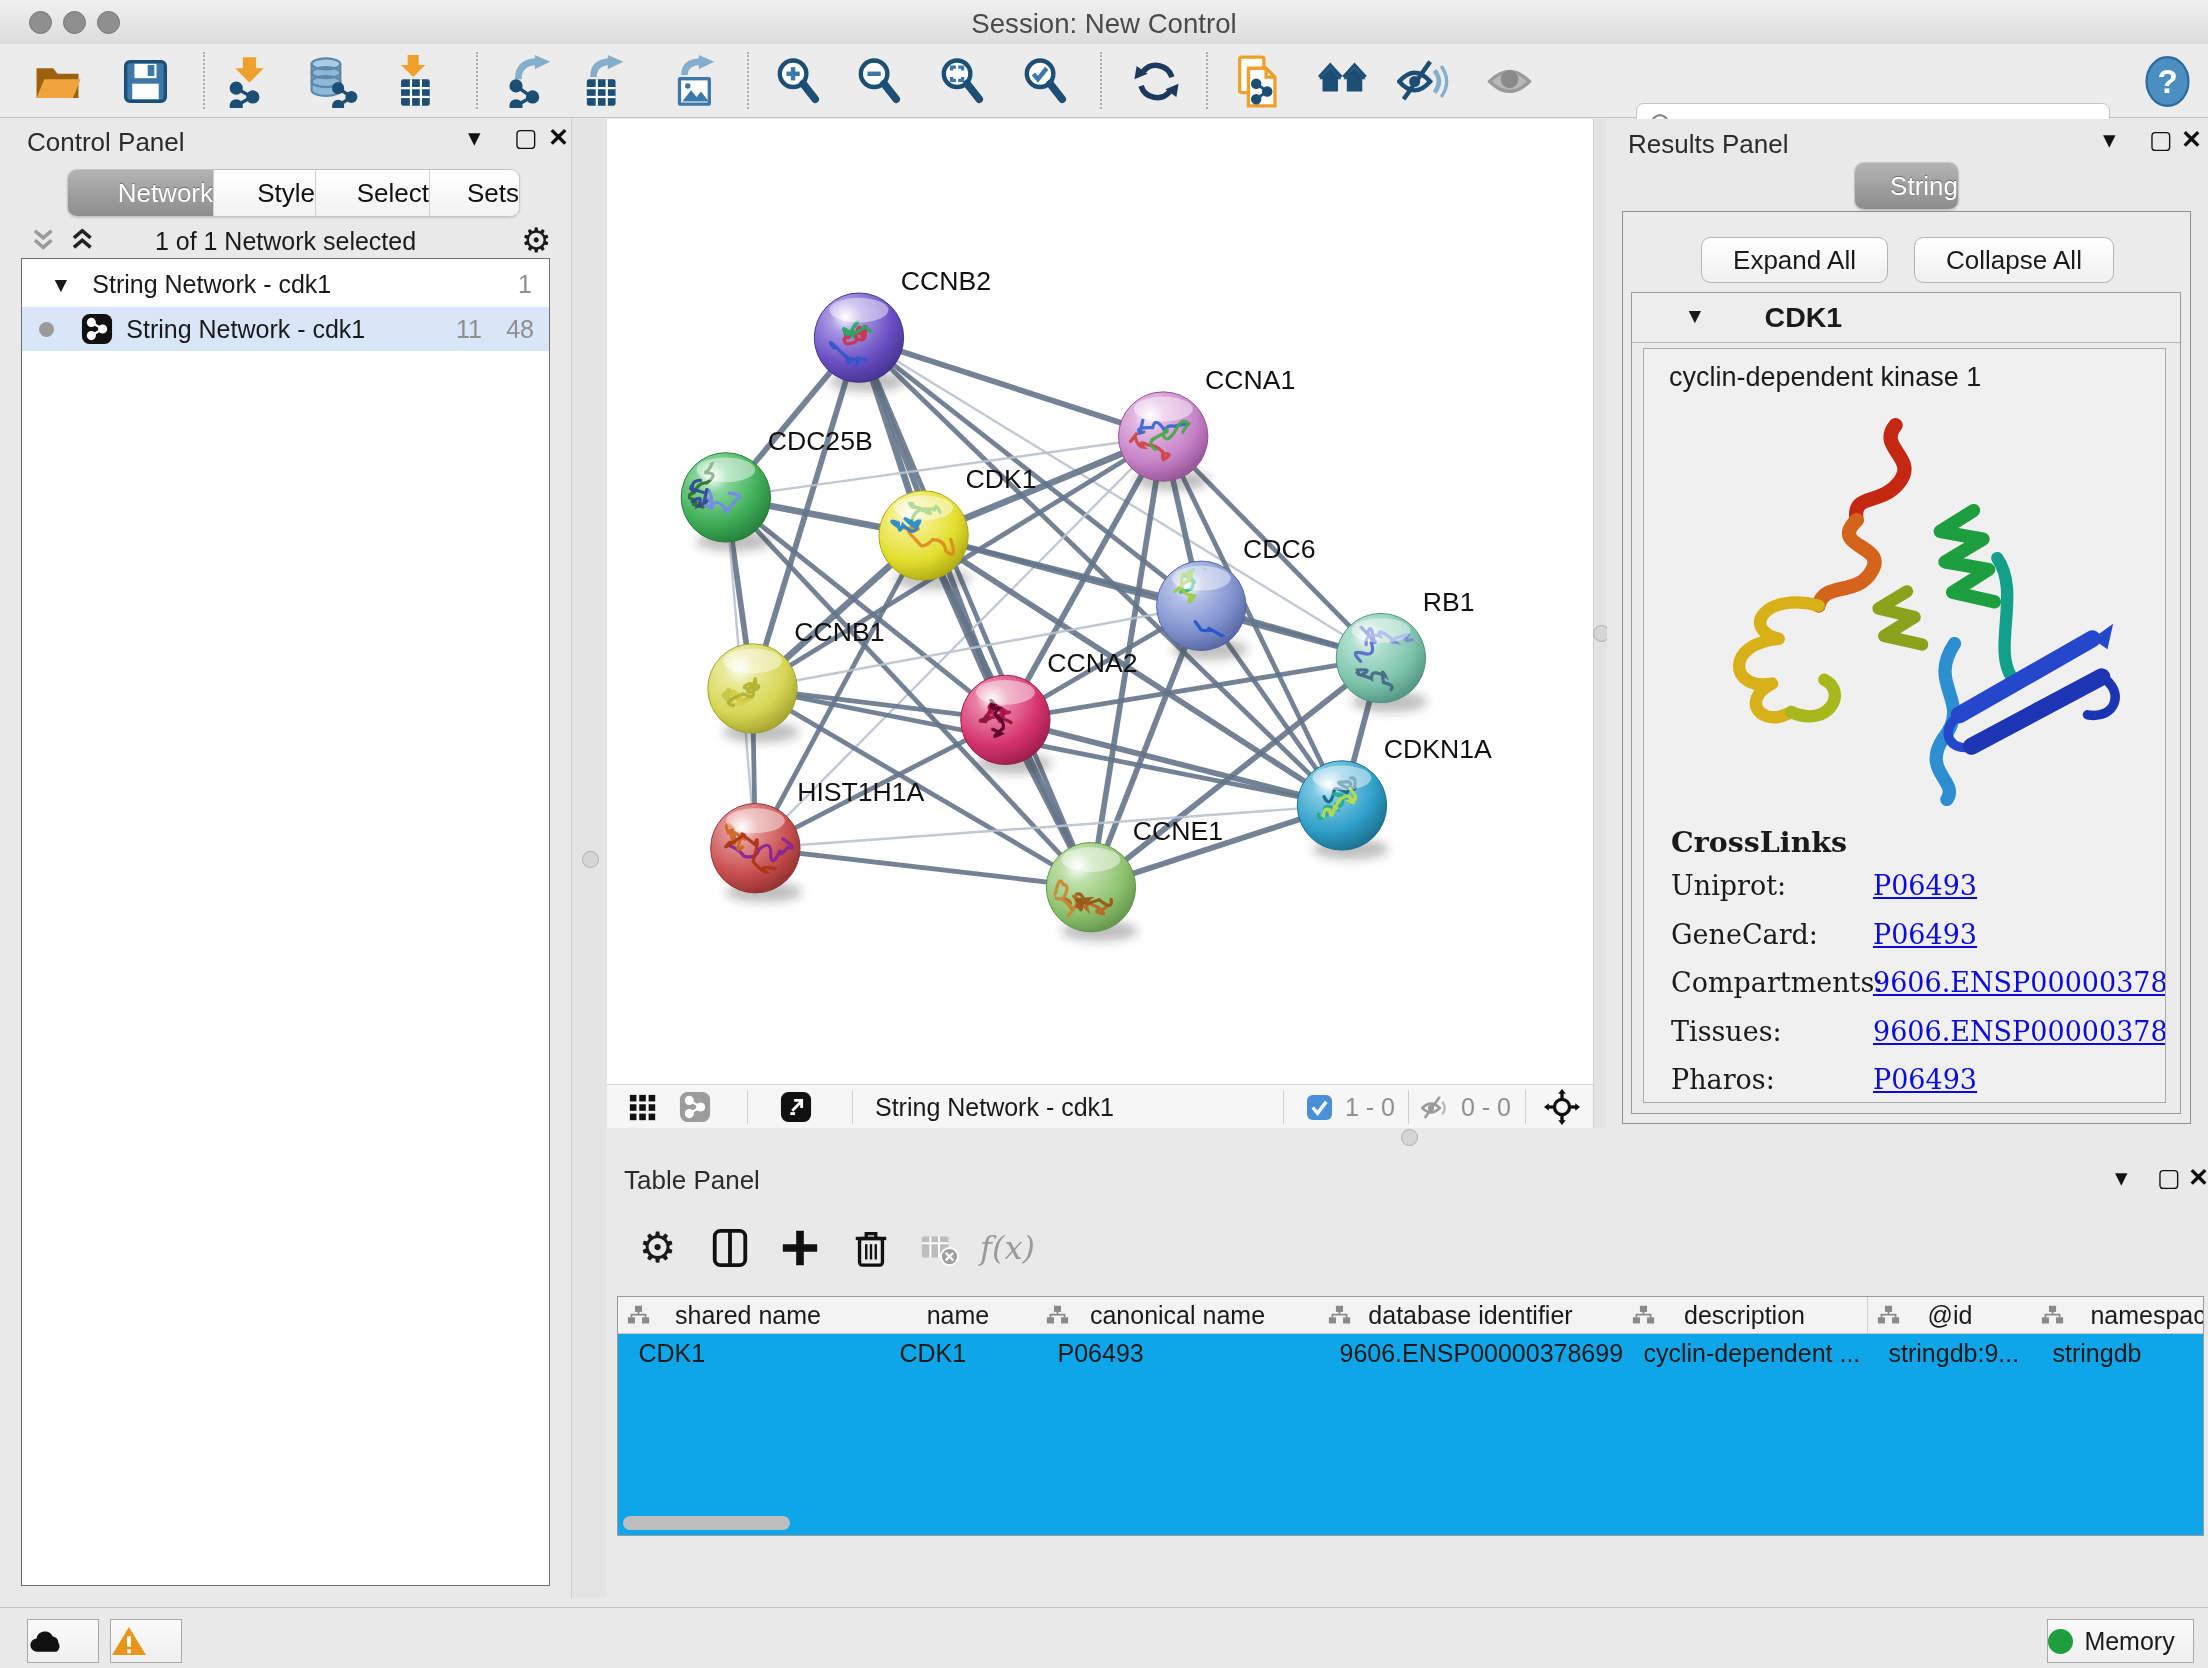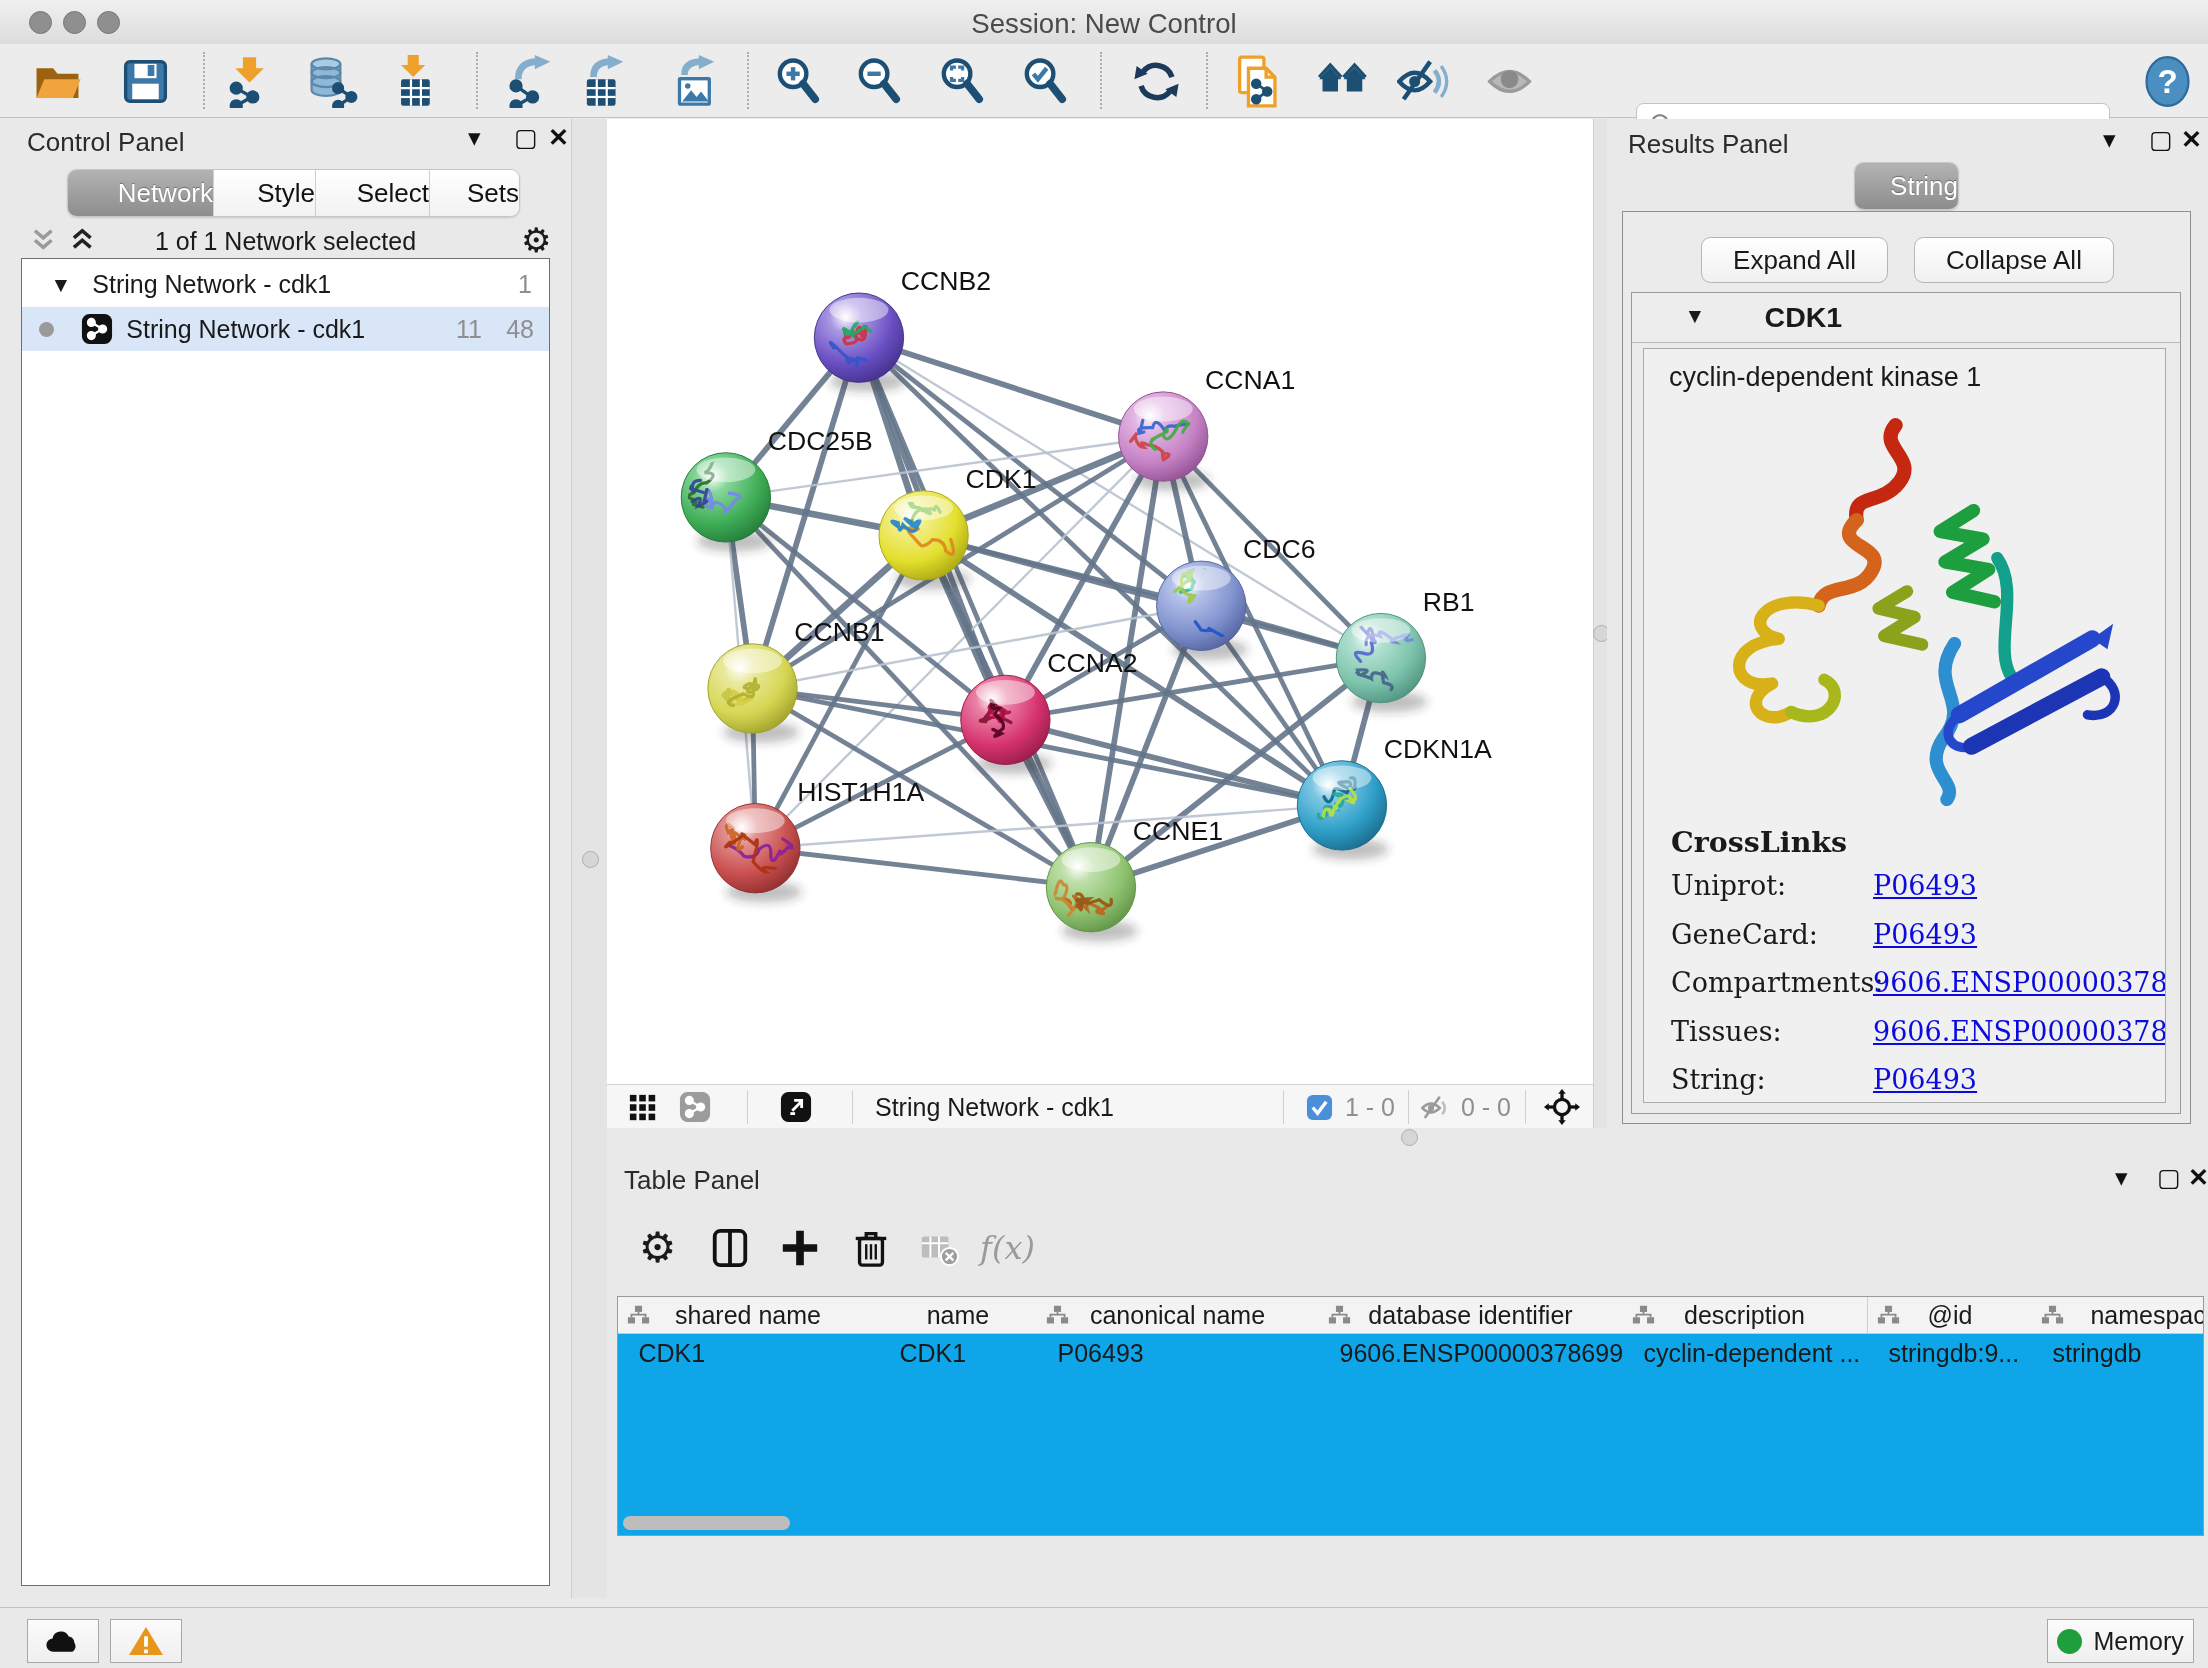--- a/index.html
+++ b/index.html
@@ -74,21 +74,21 @@
     border:1.9px solid #9a9a9a;overflow:hidden;}
   .th{position:absolute;top:0;height:36px;background:#f3f3f3;border-right:1px solid #cfcfcf;
     font-size:25px;display:flex;align-items:center;justify-content:center;}
   .th .ticon{position:absolute;left:9.5px;top:6.7px;}
   .thead-line{position:absolute;left:0;top:36px;width:100%;border-top:1.9px solid #c9c9c9;}
   .td{position:absolute;top:42px;height:32px;font-size:25px;padding-left:21px;
     white-space:nowrap;overflow:hidden;}
   .hscroll{position:absolute;left:5.7px;top:219px;width:167px;height:14.3px;border-radius:7.6px;background:#bdbdbd;}
   .statusbar{left:0;top:1607px;width:2208px;height:61px;background:#e9e9e9;border-top:1px solid #c2c2c2;}
   .sb-btn{position:absolute;top:11.4px;height:42px;background:linear-gradient(#fbfbfb,#efefef);
-    border:1.9px solid #a8a8a8;display:flex;align-items:center;justify-content:center;}
+    border:1.9px solid #a8a8a8;display:flex;align-items:center;}
   svg{display:block;}
   .fx{font-family:"DejaVu Serif","Liberation Serif",serif;font-style:italic;
       font-size:32px;color:#9a9a9a;}
 </style>
 </head>
 <body>
 
 <div class="app">
 
   <div class="abs titlebar">
@@ -734,21 +734,21 @@
           <div class="serif" style="position:absolute;left:27px;top:476px;font-size:28.5px;font-weight:bold">CrossLinks</div>
           <div id="crosslinks-list">
               <div class="cl-row serif" style="top: 521px;"><span>Uniprot:</span>
    <a class="cl-val xlink">P06493</a></div>
               <div class="cl-row serif" style="top: 570px;"><span>GeneCard:</span>
    <a class="cl-val xlink">P06493</a></div>
               <div class="cl-row serif" style="top: 618px;"><span>Compartments:</span>
    <a class="cl-val xlink">9606.ENSP00000378699</a></div>
               <div class="cl-row serif" style="top: 667px;"><span>Tissues:</span>
    <a class="cl-val xlink">9606.ENSP00000378699</a></div>
-              <div class="cl-row serif" style="top: 715px;"><span>String:</span>
+              <div class="cl-row serif" style="top: 715px;"><span>Pharos:</span>
    <a class="cl-val xlink">P06493</a></div>
             </div>
         </div>
       </div>
     </div>
   </div>
 
   <div class="abs table-panel">
     <div class="abs panel-title" style="left:17px;top:19px">Table Panel</div>
     <span class="ph-ic" style="left:1508px;top:17px">▾</span>

